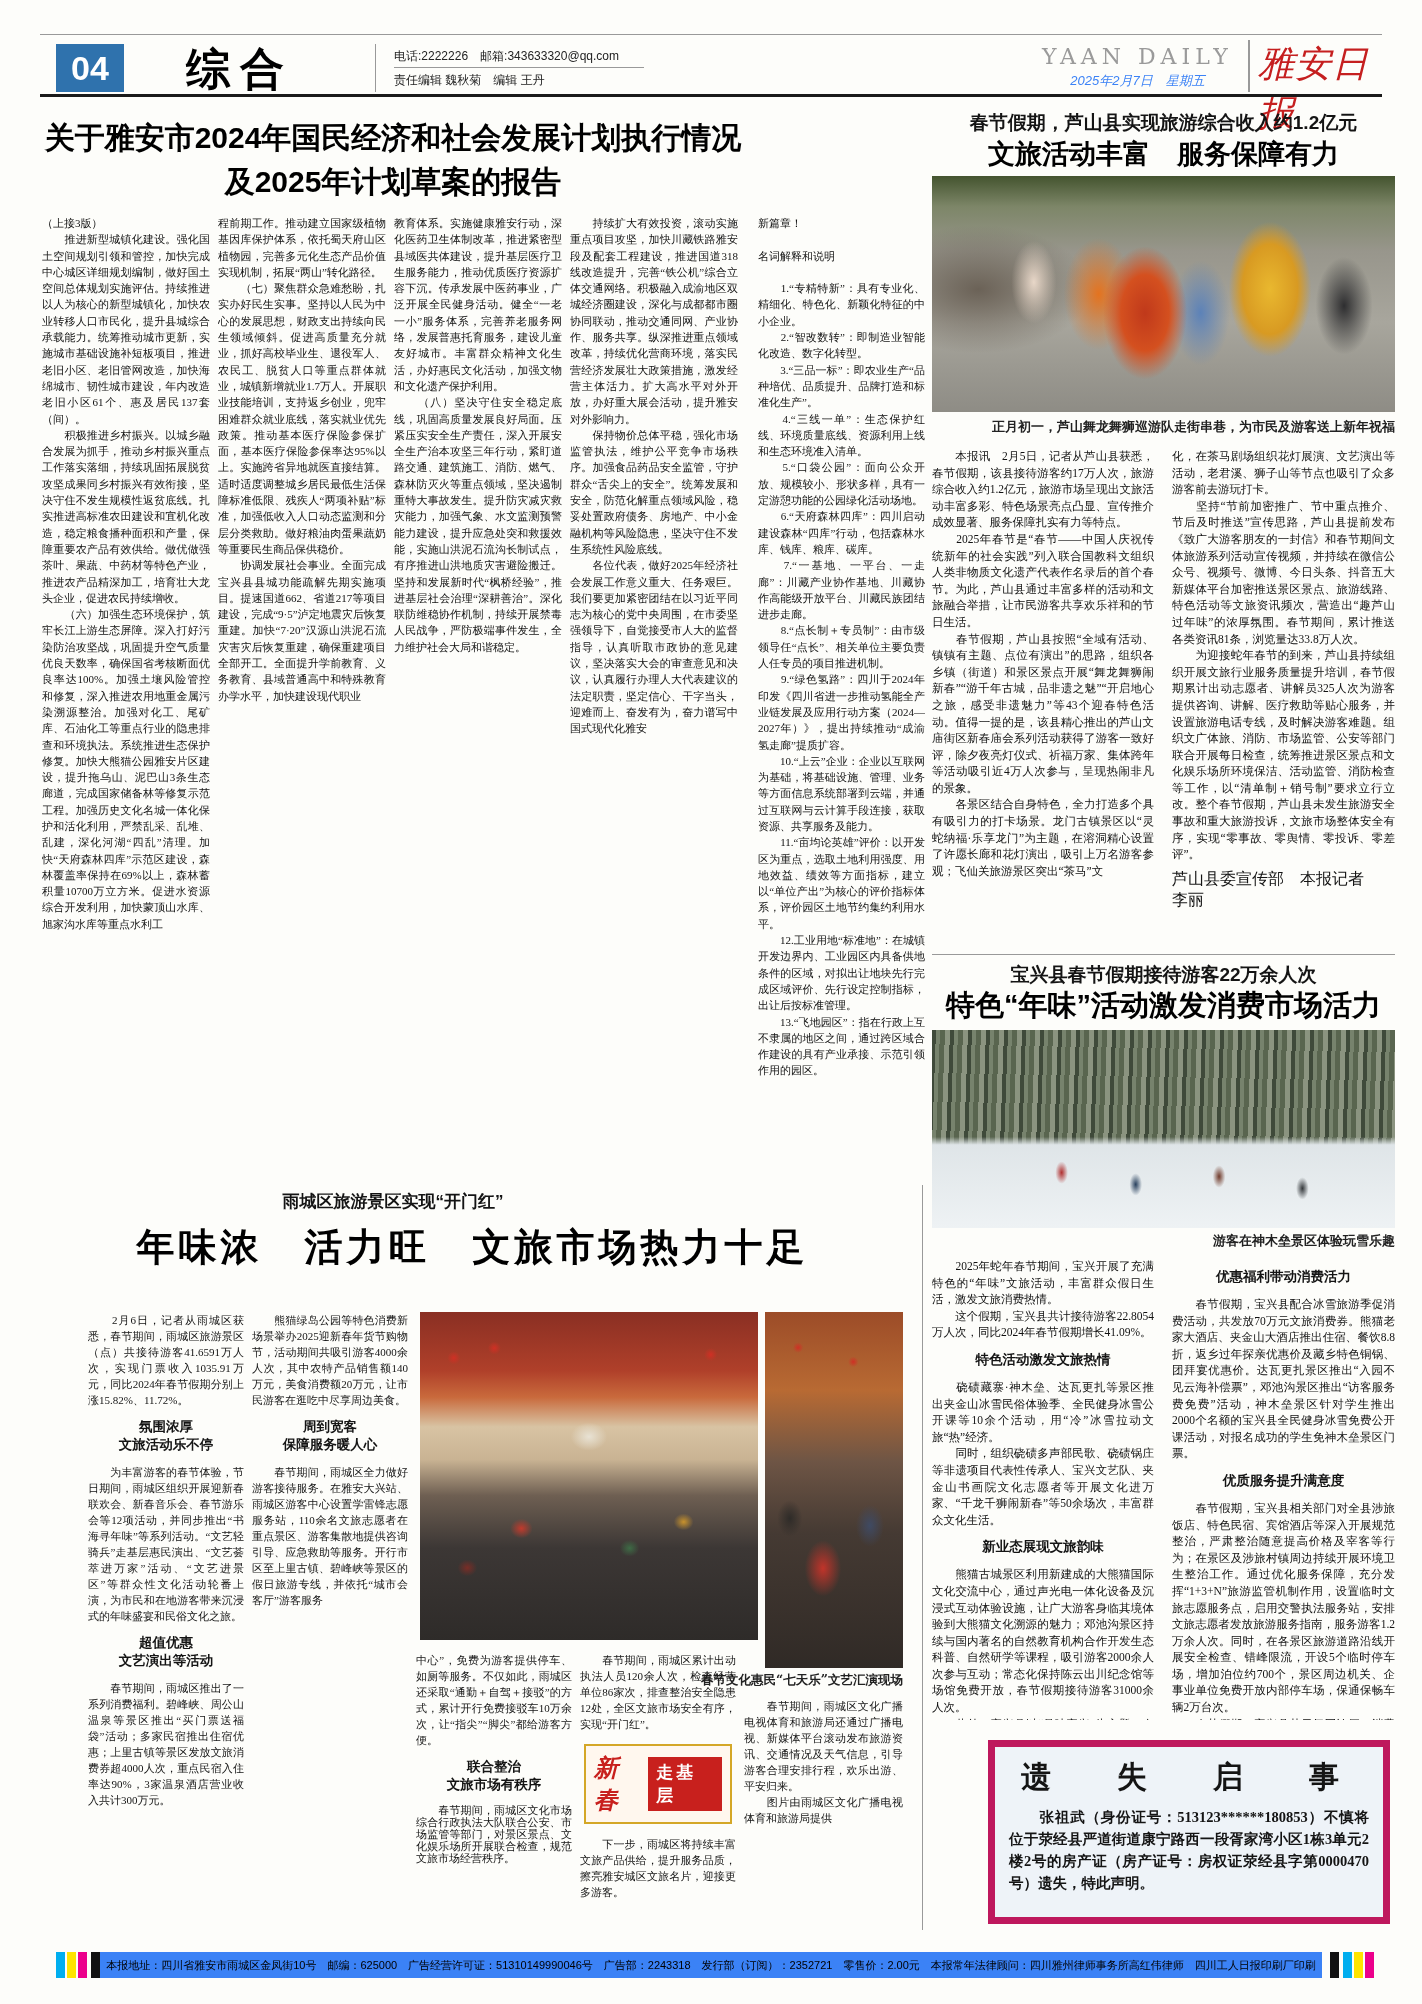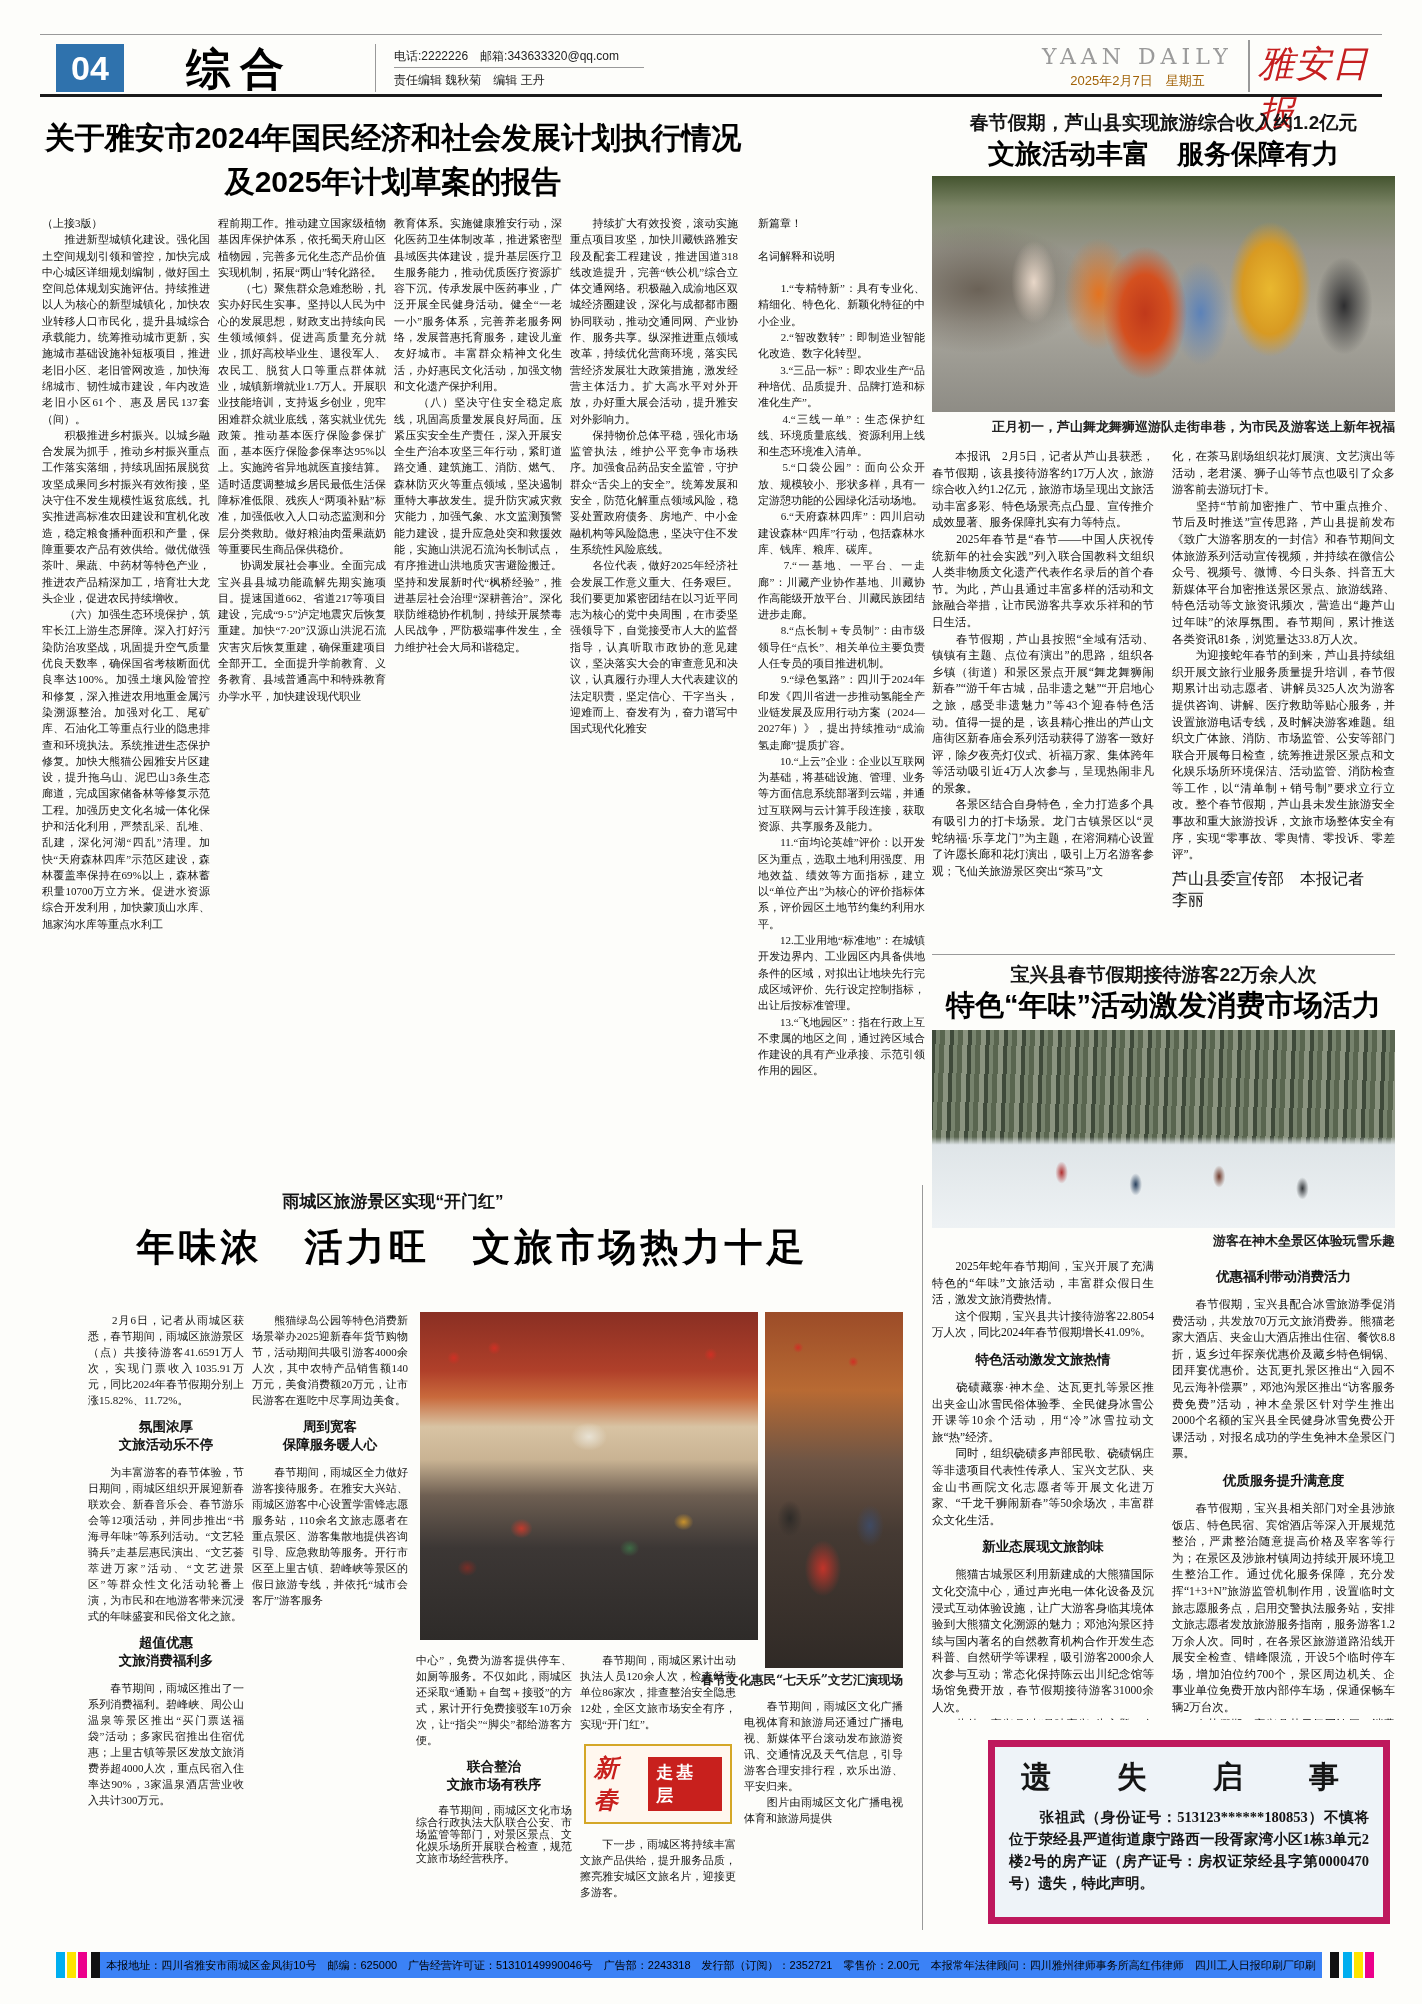--- a/index.html
+++ b/index.html
@@ -82,21 +82,21 @@
   <div class="abs sans" style="left:186px;top:40px;font-size:44px;font-weight:900;letter-spacing:10px;color:#000;">综合</div>
 
   <div class="abs hairline" style="left:375px;top:44px;width:1px;height:48px;"></div>
 
   <div class="abs sans" style="left:394px;top:48px;font-size:12px;color:#222;">电话:2222226　邮箱:343633320@qq.com</div>
   <div class="abs hairline" style="left:394px;top:67px;width:250px;height:1px;"></div>
   <div class="abs sans" style="left:394px;top:72px;font-size:12px;color:#222;">责任编辑 魏秋菊　编辑 王丹</div>
 
   <div class="abs" style="left:1040px;top:44px;width:195px;text-align:center;color:#9a9a9a;
        font-family:'DejaVu Serif',serif;font-size:22px;letter-spacing:5px;">YAAN DAILY</div>
-  <div class="abs sans" style="left:1040px;top:72px;width:195px;text-align:center;font-size:13px;color:#a16207;">2025年2月7日　星期五</div>
+  <div class="abs sans" style="left:1040px;top:72px;width:195px;text-align:center;font-size:13px;color:#3b82f6;font-style:italic;">2025年2月7日　星期五</div>
 
   <div class="abs hairline" style="left:1248px;top:40px;width:2px;height:52px;"></div>
 
   <div class="abs" style="left:1258px;top:40px;width:140px;font-size:36px;font-weight:400;color:#c51f1f;
        font-family:'DejaVu Serif',serif;font-style:italic;letter-spacing:1px;">雅安日报</div>
 
   <div class="abs rule" style="left:40px;top:94px;width:1342px;height:3px;"></div>
 
   <div class="abs headline" style="left:40px;top:118px;width:706px;font-size:30px;line-height:40px;">关于雅安市2024年国民经济和社会发展计划执行情况</div>
   <div class="abs headline" style="left:40px;top:162px;width:706px;font-size:30px;line-height:40px;">及2025年计划草案的报告</div>
@@ -182,21 +182,21 @@
 
   <div class="abs kicker" style="left:40px;top:1190px;width:706px;font-size:17px;">雨城区旅游景区实现“开门红”</div>
   <div class="abs headline" style="left:40px;top:1222px;width:865px;font-size:38px;letter-spacing:4px;">年味浓　活力旺　文旅市场热力十足</div>
 
   <div class="abs" style="left:88px;top:1312px;width:156px;height:623px;overflow:hidden;">
     <div class="txt" style="font-size:11px;line-height:16px;">　　2月6日，记者从雨城区获悉，春节期间，雨城区旅游景区（点）共接待游客41.6591万人次，实现门票收入1035.91万元，同比2024年春节假期分别上涨15.82%、11.72%。</div>
     <div class="subhead">氛围浓厚
 文旅活动乐不停</div>
     <div class="txt" style="font-size:11px;line-height:16px;">　　为丰富游客的春节体验，节日期间，雨城区组织开展迎新春联欢会、新春音乐会、春节游乐会等12项活动，并同步推出“书海寻年味”等系列活动。“文艺轻骑兵”走基层惠民演出、“文艺荟萃进万家”活动、“文艺进景区”等群众性文化活动轮番上演，为市民和在地游客带来沉浸式的年味盛宴和民俗文化之旅。</div>
     <div class="subhead">超值优惠
-文旅消费福利多</div>
+文艺演出等活动</div>
     <div class="txt" style="font-size:11px;line-height:16px;">　　春节期间，雨城区推出了一系列消费福利。碧峰峡、周公山温泉等景区推出“买门票送福袋”活动；多家民宿推出住宿优惠；上里古镇等景区发放文旅消费券超4000人次，重点民宿入住率达90%，3家温泉酒店营业收入共计300万元。</div>
   </div>
 
   <div class="abs" style="left:252px;top:1312px;width:156px;height:623px;overflow:hidden;">
     <div class="txt" style="font-size:11px;line-height:16px;">　　熊猫绿岛公园等特色消费新场景举办2025迎新春年货节购物节，活动期间共吸引游客4000余人次，其中农特产品销售额140万元，美食消费额20万元，让市民游客在逛吃中尽享周边美食。</div>
     <div class="subhead">周到宽客
 保障服务暖人心</div>
     <div class="txt" style="font-size:11px;line-height:16px;">　　春节期间，雨城区全力做好游客接待服务。在雅安大兴站、雨城区游客中心设置学雷锋志愿服务站，110余名文旅志愿者在重点景区、游客集散地提供咨询引导、应急救助等服务。开行市区至上里古镇、碧峰峡等景区的假日旅游专线，并依托“城市会客厅”游客服务</div>
   </div>
 

